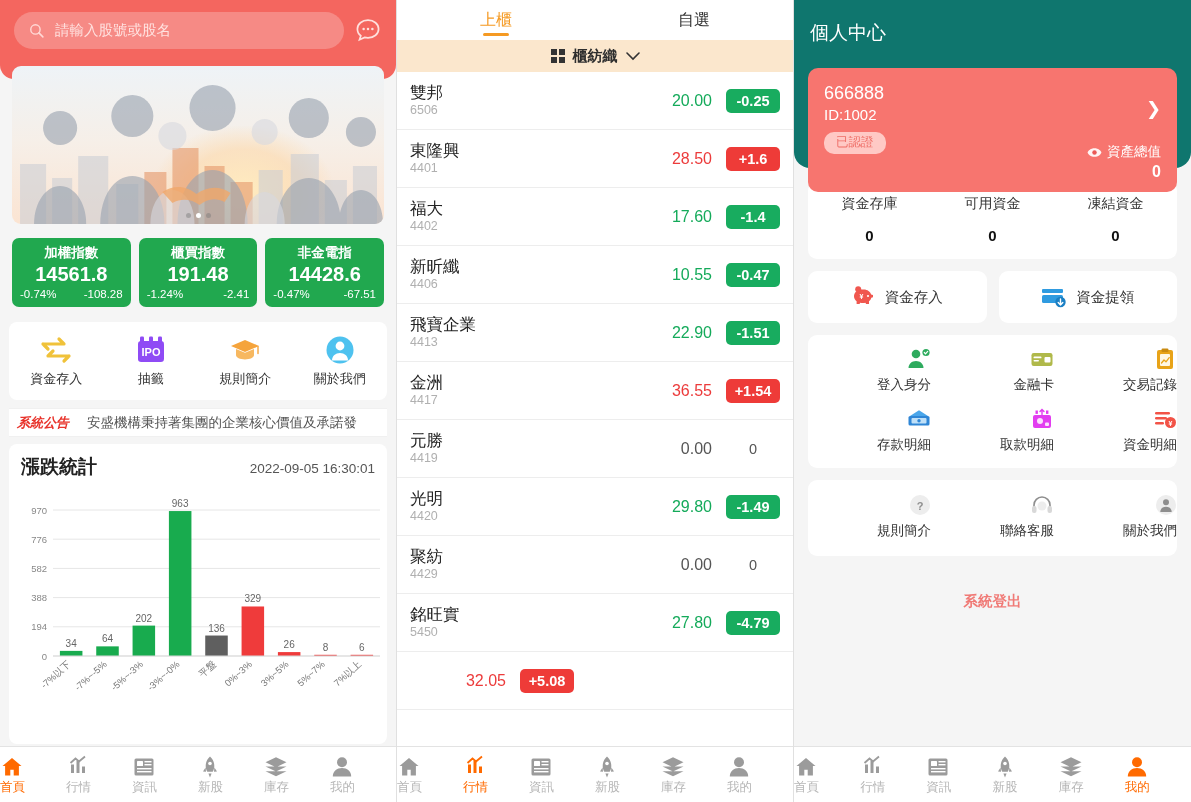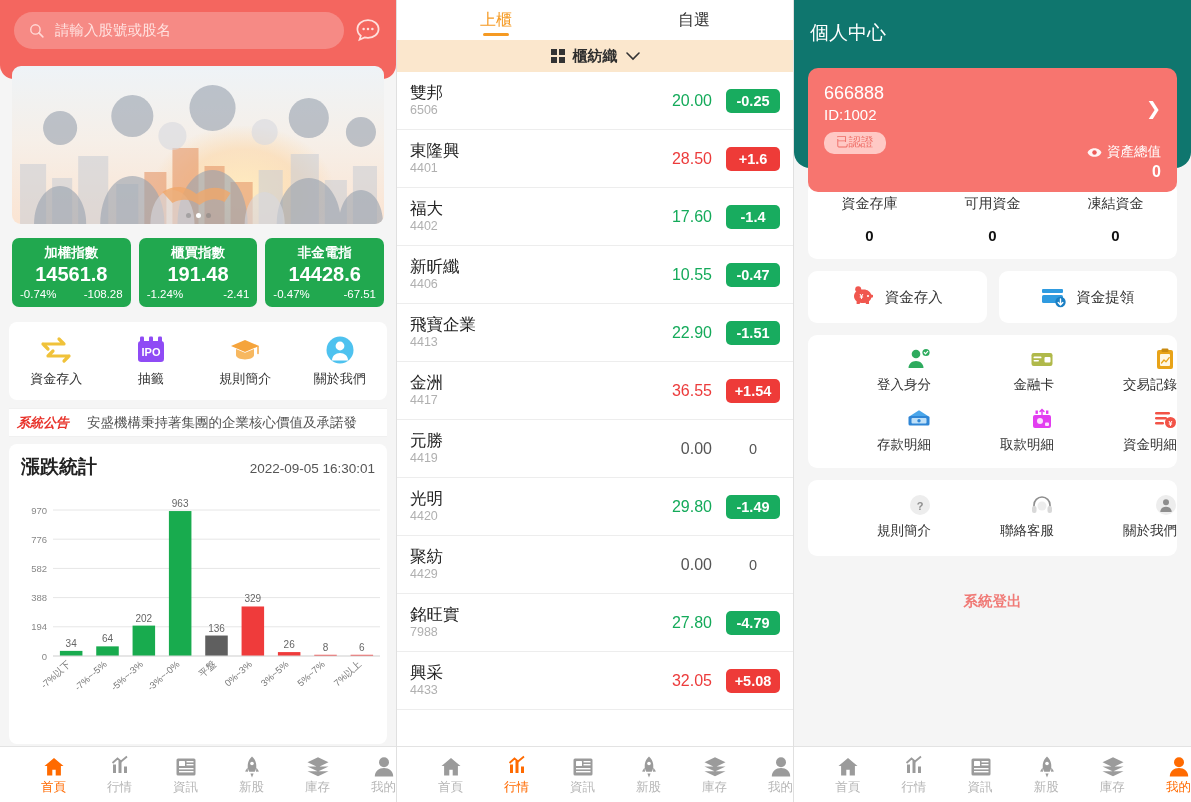--- a/index.html
+++ b/index.html
@@ -9,21 +9,21 @@
     background: #f4f4f4; overflow: hidden;
   }
   .app { display: flex; width: 1191px; height: 802px; }
   .pane { width: 397px; height: 802px; position: relative; background: #f5f5f5;
           border-right: 1px solid #e0e0e0; overflow: hidden; }
   .pane:last-child { border-right: none; width: 397px; }
 
   
   .tabbar { position: absolute; left: 0; bottom: 0; width: 100%; height: 56px;
             background: #fff; border-top: 1px solid #e3e3e3; display: flex; align-items: center; }
-  .tabitem { flex: 1; display: flex; flex-direction: column; align-items: flex-end;
+  .tabitem { flex: 1; display: flex; flex-direction: column; align-items: flex-start;
              justify-content: center; gap: 2px; }
   .tabitem .tico { width: 24px; height: 24px; display: block; }
   .tabitem .tlbl { font-size: 12.5px; color: #b6b6b6; line-height: 1; }
   .tabitem.active .tlbl { color: #ff6a00; }
 
   
   .hdr-red { background: #f4665f; padding: 12px 14px 30px; position: relative; border-radius: 0 0 14px 14px; }
   .searchrow { display: flex; align-items: center; gap: 10px; }
   .searchbox { flex: 1; height: 37px; background: rgba(255,255,255,0.24); border-radius: 19px;
                display: flex; align-items: center; padding: 0 14px; gap: 10px; }
@@ -442,30 +442,26 @@
           <div class="nmwrap">
             <div class="nm">聚紡</div>
             <div class="cd">4429</div>
           </div>
           <div class="px flat">0.00</div>
           <div class="chg flat">0</div>
         </div>
         <div class="srow">
           <div class="nmwrap">
             <div class="nm">銘旺實</div>
-            <div class="cd">7988</div>
+            <div class="cd">5450</div>
           </div>
           <div class="px down">27.80</div>
           <div class="chg down">-4.79</div>
         </div>
         <div class="srow">
-          <div class="nmwrap">
-            <div class="nm">興采</div>
-            <div class="cd">4433</div>
-          </div>
           <div class="px up">32.05</div>
           <div class="chg up">+5.08</div>
         </div>
       </div>
     <div class="tabbar">
         <div class="tabitem">
           <svg class="tico" viewBox="0 0 24 24" fill="#9b9b9b" color="#9b9b9b">
             <path d="M12 3L2.5 11h2.6v9.5h5.2v-5.8h3.4v5.8h5.2V11h2.6z"></path>
           </svg>
           <span class="tlbl">首頁</span>

